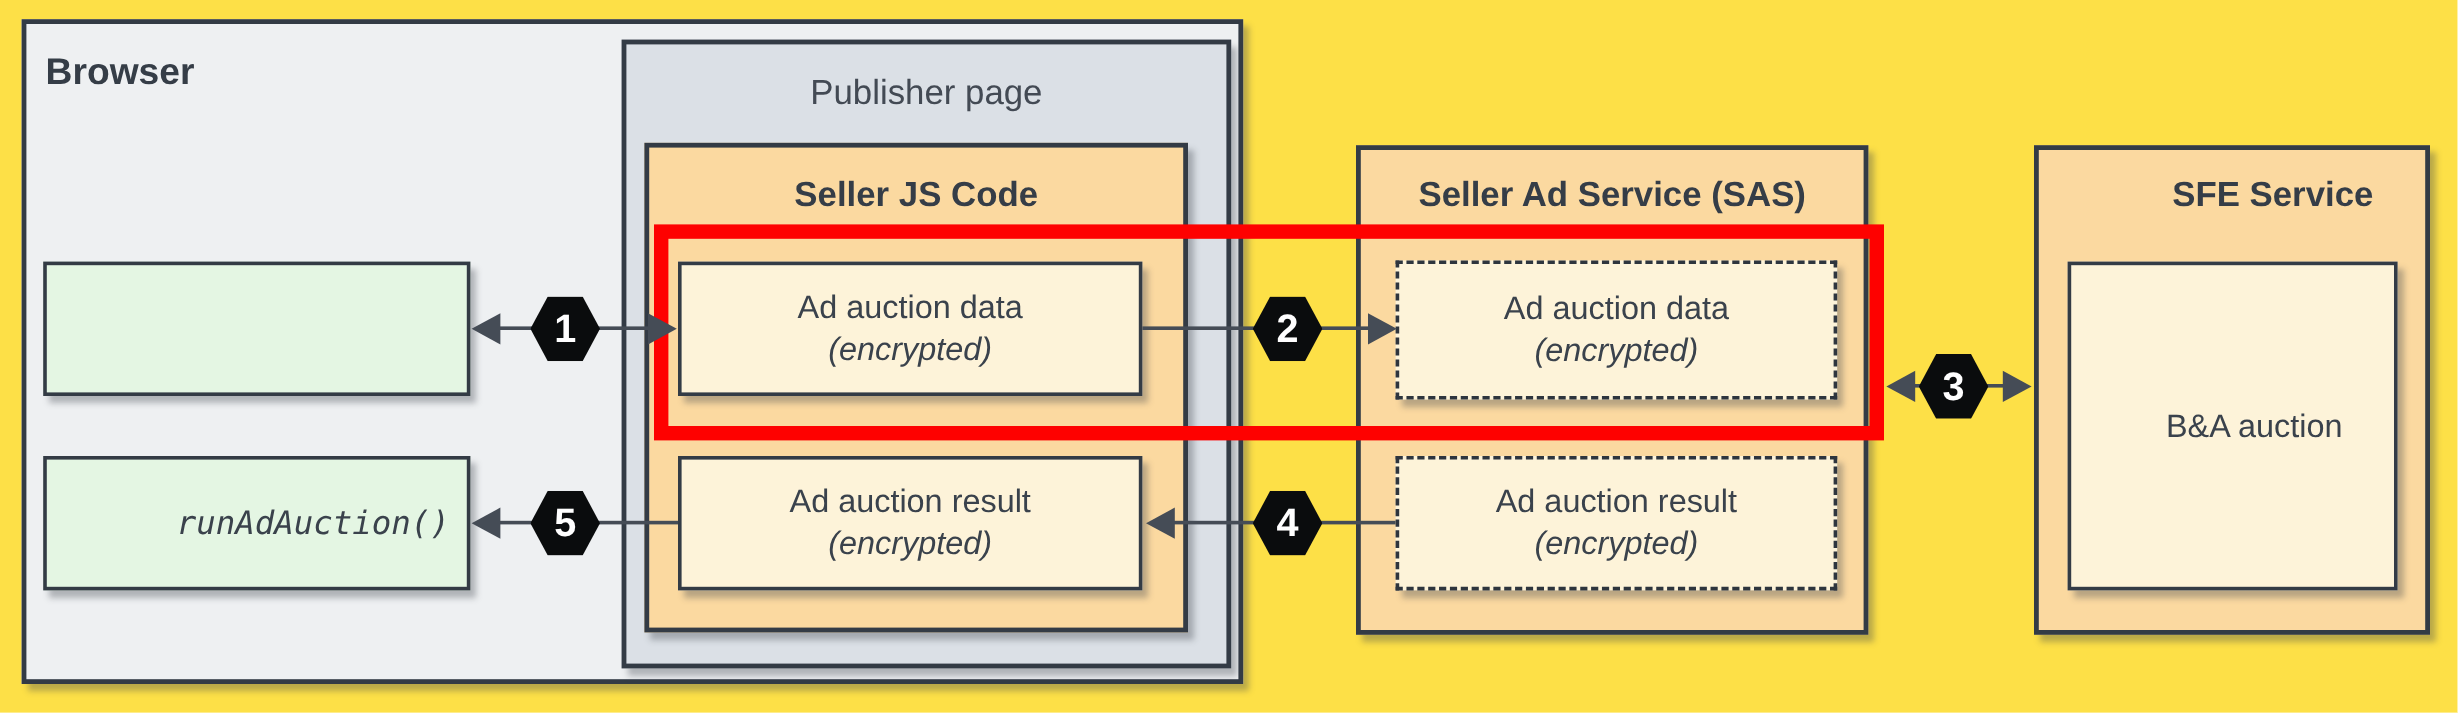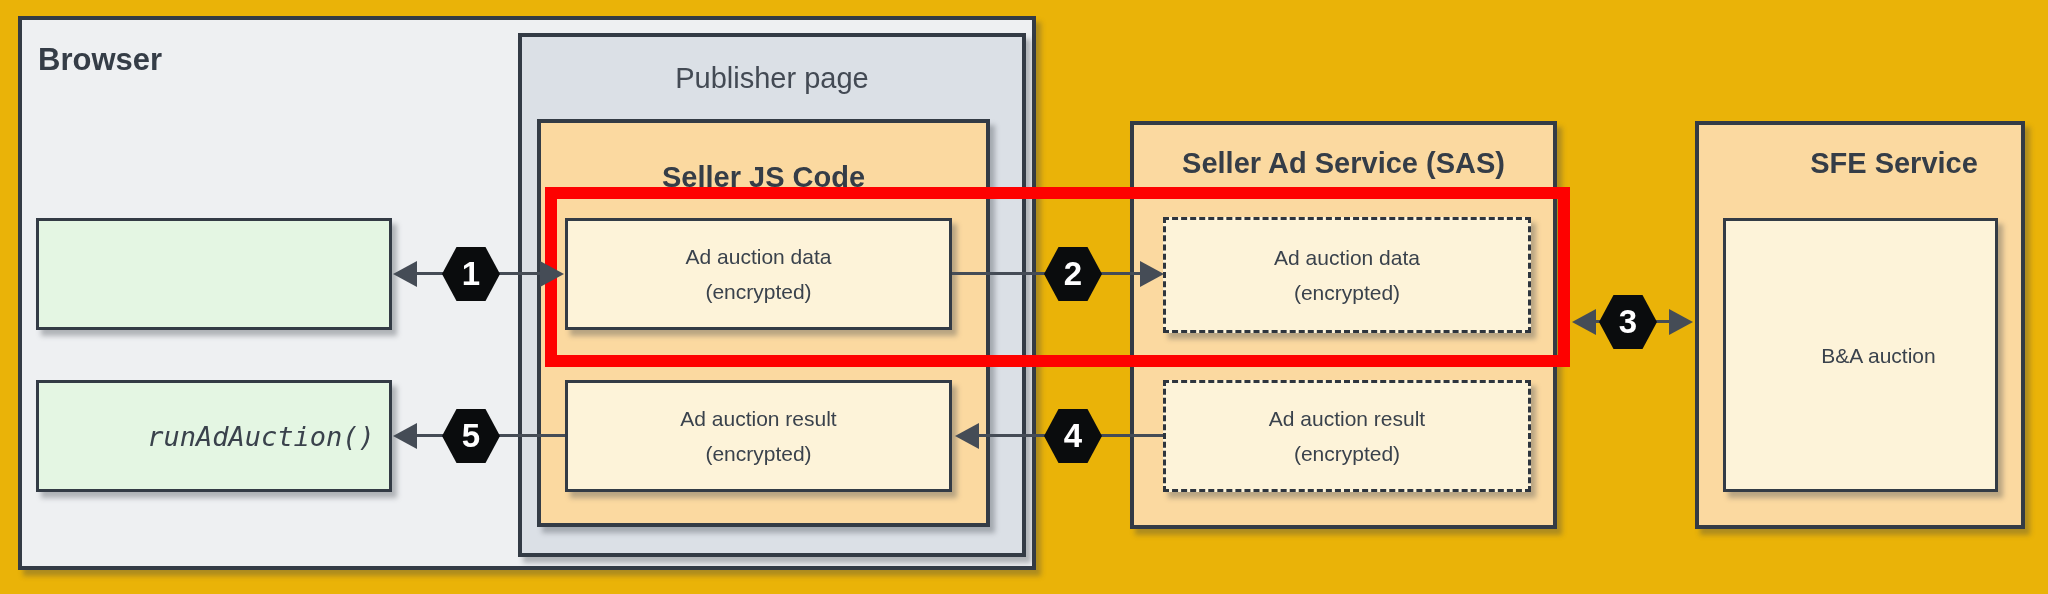--- a/index.html
+++ b/index.html
@@ -1,36 +1,36 @@
 <!DOCTYPE html>
 <html><head>
 <meta charset="utf-8">
 <style>
   html,body{margin:0;padding:0;background:#ffffff;}
   .canvas{
-    position:relative;width:2048px;height:594px;background:#eab308;overflow:hidden;
+    position:relative;width:2048px;height:594px;background:#fde047;overflow:hidden;
     font-family:"Liberation Sans",sans-serif;color:#3a424c;
   }
   .box{position:absolute;box-sizing:border-box;border:4px solid #333b45;
        box-shadow:5px 6px 5px rgba(60,66,74,0.35);}
   .inner{border-width:3px;}
   .dashedbox{border:3px dashed #2e353e;}
   .browser-bg{background:#eef0f2;}
   .publisher-bg{background:#dbe0e6;}
   .service-bg{background:#fbd9a0;}
   .payload-bg{background:#fdf3d9;}
   .api-bg{background:#e4f6e3;}
   .title{position:absolute;font-weight:bold;font-size:29px;text-align:center;
          color:#353d47;white-space:nowrap;z-index:5;}
   .title-plain{font-weight:normal;font-size:29px;color:#434a54;}
   .boxtext{position:absolute;display:flex;flex-direction:column;justify-content:center;
-           align-items:center;text-align:center;font-size:21px;line-height:35px;
+           align-items:center;text-align:center;font-size:27px;line-height:35px;
            color:#3a424c;z-index:5;}
   .mono{font-family:"DejaVu Sans Mono",monospace;font-style:italic;font-size:27px;line-height:37px;}
-  .enc{}
+  .enc{font-style:italic;}
   .redframe{position:absolute;box-sizing:border-box;border:12px solid #fe0100;
             background:transparent;z-index:50;}
   .aline{position:absolute;height:3px;background:#454c56;z-index:55;}
   .ah{position:absolute;width:0;height:0;z-index:56;
       border-top:13px solid transparent;border-bottom:13px solid transparent;}
   .ah-left{border-right:24px solid #454c56;}
   .ah-right{border-left:24px solid #454c56;}
   .hex{position:absolute;width:58px;height:54px;background:#0a0c0d;z-index:70;
        clip-path:polygon(25% 0%,75% 0%,100% 50%,75% 100%,25% 100%,0% 50%);
        display:flex;align-items:center;justify-content:center;
@@ -43,21 +43,21 @@
 <div class="canvas">
 
   <div class="box browser-bg" style="left:18px;top:16px;width:1018px;height:554px;"></div>
   <div class="box publisher-bg" style="left:518px;top:33px;width:508px;height:524px;"></div>
   <div class="box service-bg" style="left:537px;top:119px;width:453px;height:408px;"></div>
   <div class="box service-bg" style="left:1130px;top:121px;width:427px;height:408px;"></div>
   <div class="box service-bg" style="left:1695px;top:121px;width:330px;height:408px;"></div>
 
   <div class="title" style="left:38px;top:42px;font-size:31px;">Browser</div>
   <div class="title title-plain" style="left:518px;top:62px;width:508px;">Publisher page</div>
-  <div class="title" style="left:537px;top:161px;width:453px;">Seller JS Code</div>
+  <div class="title" style="left:537px;top:147px;width:453px;">Seller JS Code</div>
   <div class="title" style="left:1130px;top:147px;width:427px;">Seller Ad Service (SAS)</div>
   <div class="title" style="left:1695px;top:147px;width:398px;">SFE Service</div>
 
   <div class="box inner api-bg" style="left:36px;top:218px;width:356px;height:112px;"></div>
   <div class="boxtext mono" style="left:36px;top:218px;width:356px;height:112px;">
   </div>
   <div class="box inner api-bg" style="left:36px;top:380px;width:356px;height:112px;"></div>
   <div class="boxtext mono" style="left:36px;top:380px;width:356px;height:112px;padding-left:47px;">
     <span>runAdAuction()</span>
   </div>

